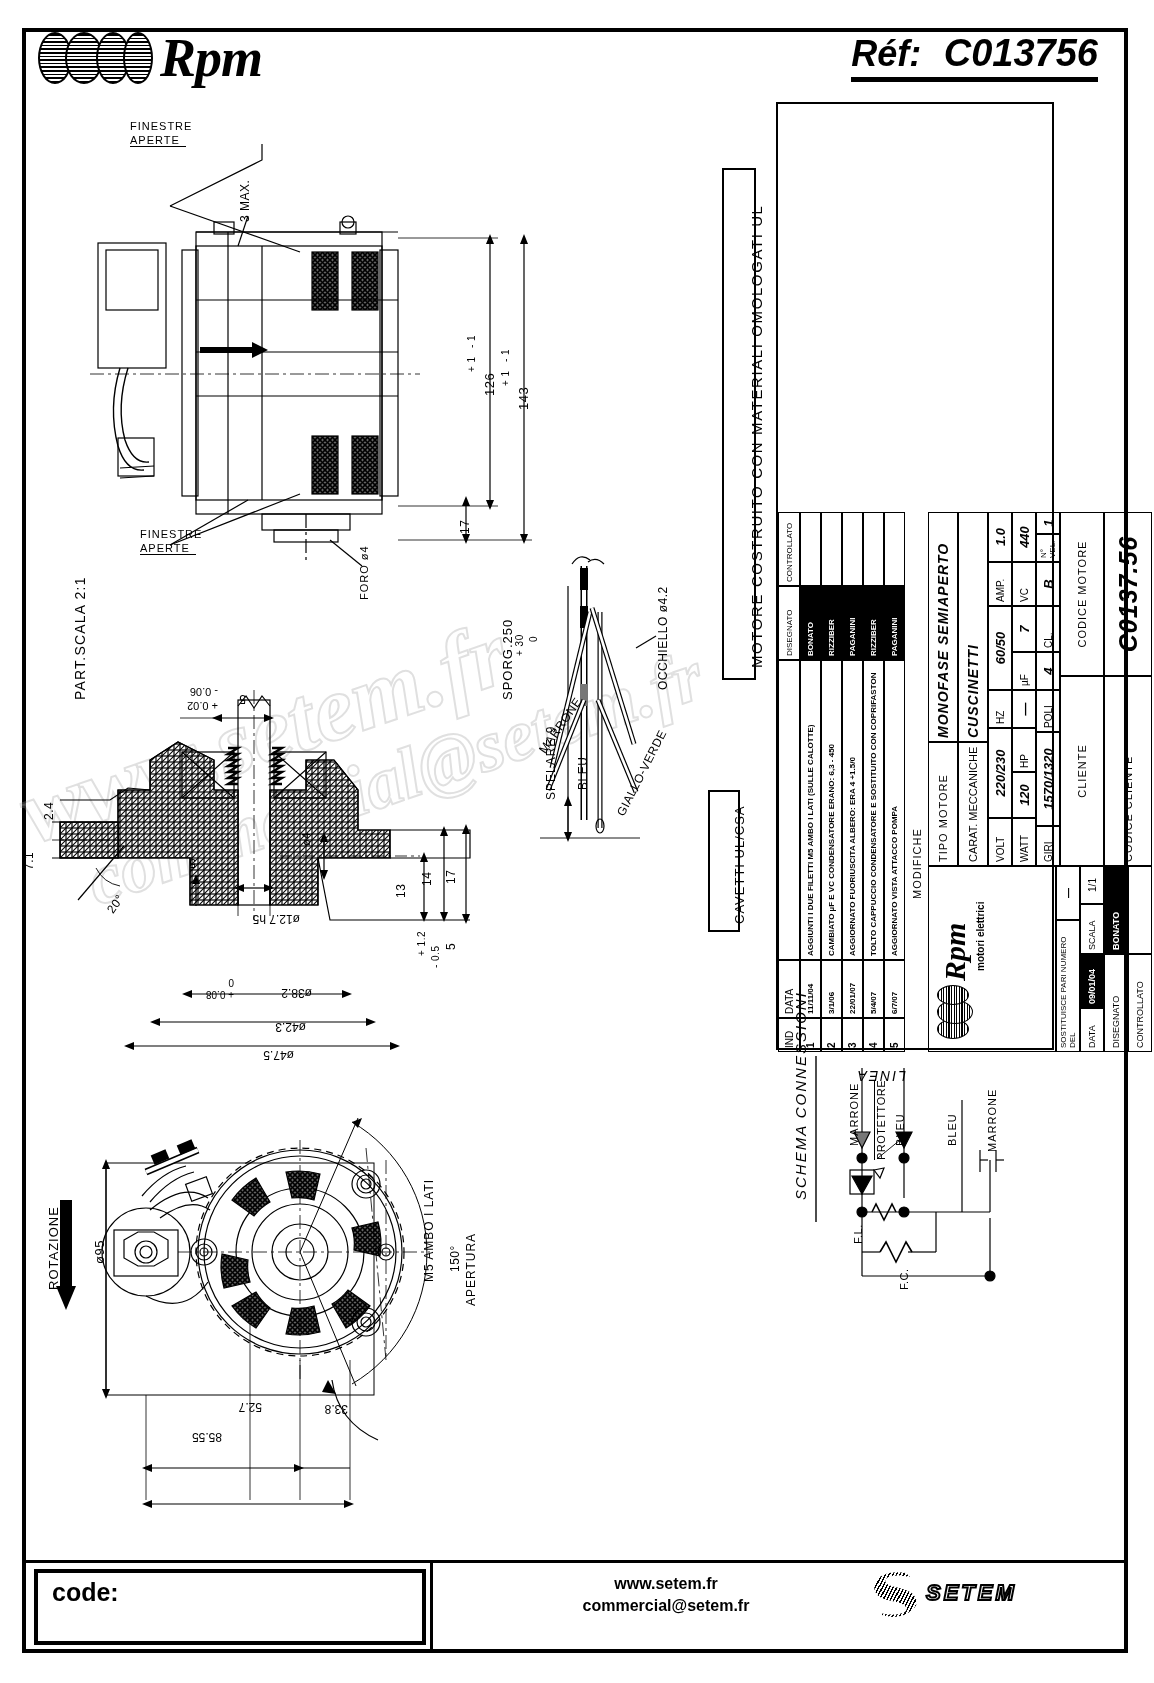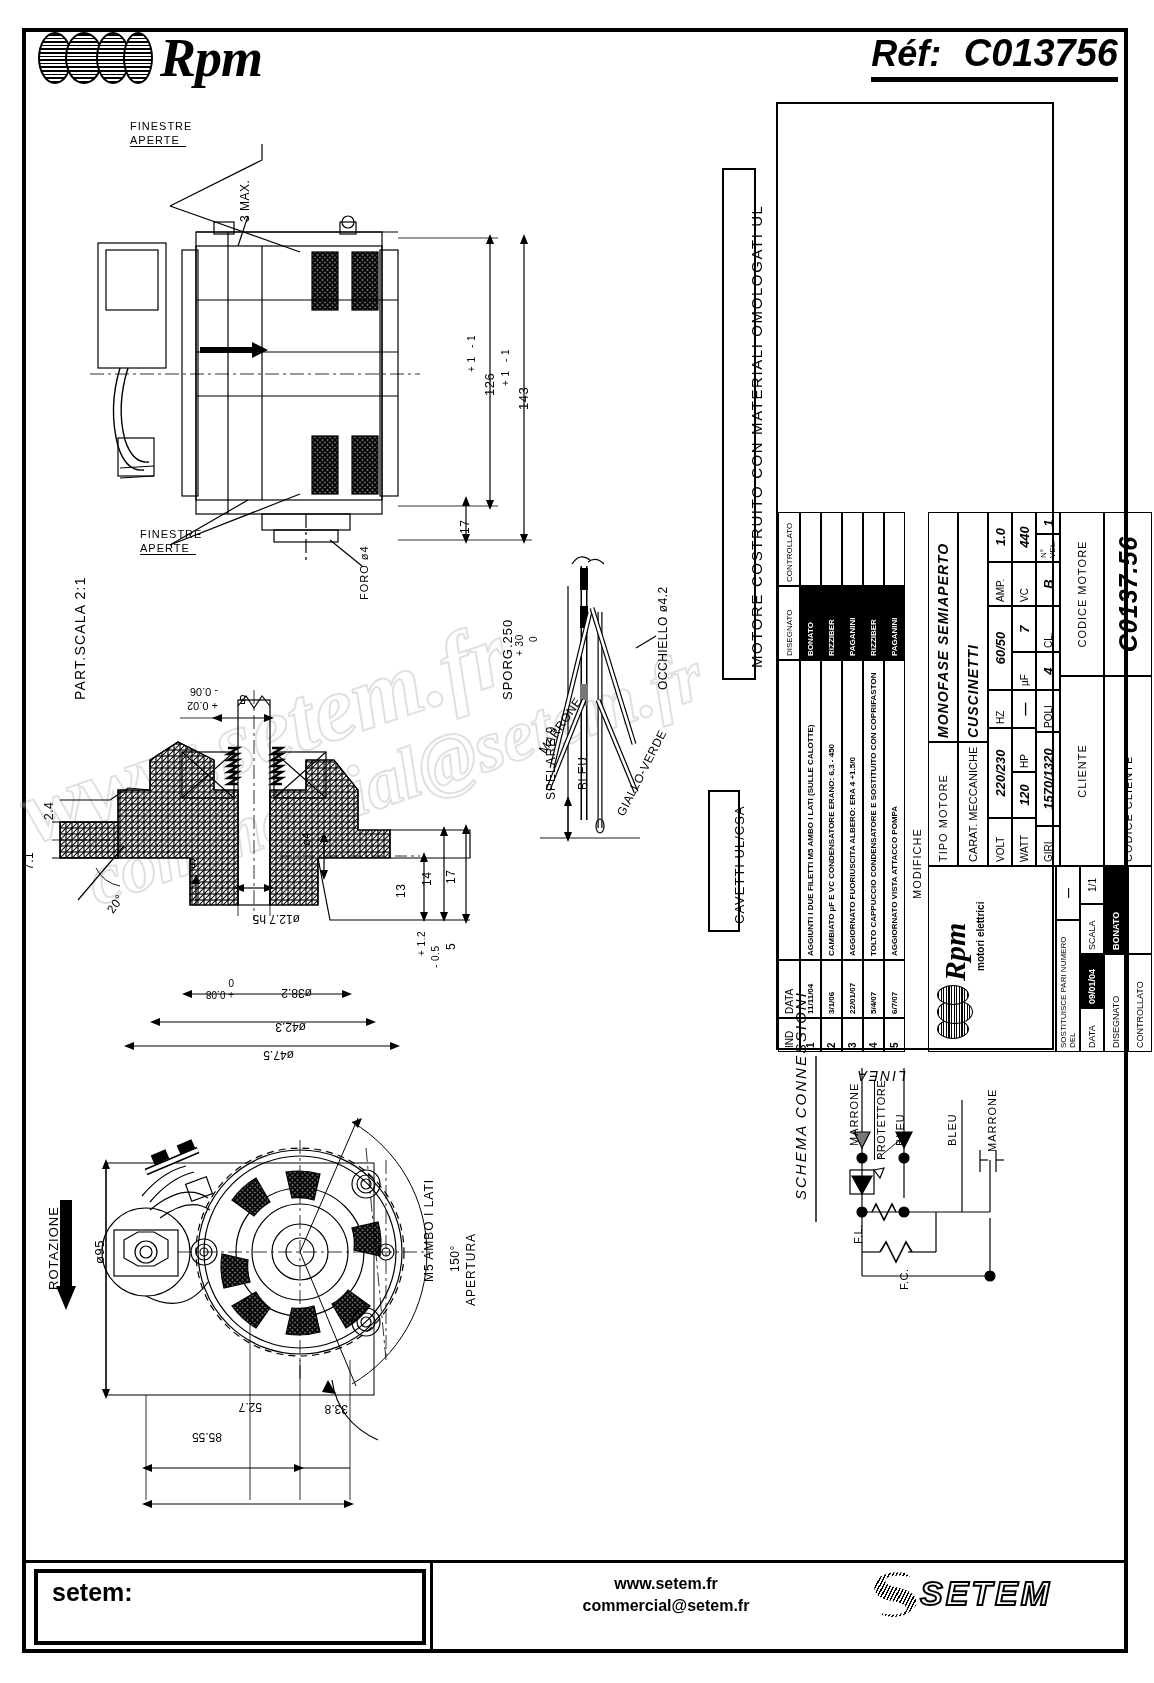--- a/index.html
+++ b/index.html
@@ -57,21 +57,21 @@
     font-family: "Liberation Serif", serif;
     font-style: italic;
     font-weight: bold;
     font-size: 54px;
     letter-spacing: -1px;
     margin-left: 14px;
     line-height: 1;
   }
   .ref-block {
     position: absolute;
-    right: 36px;
+    right: 56px;
     top: 32px;
     text-align: right;
     border-bottom: 5px solid #000;
     padding-bottom: 2px;
   }
   .ref-label {
     font-family: "Liberation Sans", sans-serif;
     font-style: italic;
     font-weight: bold;
     font-size: 36px;
@@ -250,23 +250,23 @@
     height: 48px;
     border-radius: 50%;
     background:
       repeating-linear-gradient(118deg,#000 0 1.4px,#fff 1.4px 3.2px);
     clip-path: path("M40 4 C14 0 4 14 10 24 C16 34 34 30 40 38 C44 44 30 48 14 44 L14 46 C36 52 54 44 50 30 C46 18 26 20 20 14 C16 8 28 4 44 8 Z");
   }
   .setem-word {
     font-family: "Liberation Sans", sans-serif;
     font-style: italic;
     font-weight: bold;
-    font-size: 34px;
+    font-size: 22px;
     letter-spacing: 3px;
-    margin-left: 0;
+    margin-left: 6px;
     color: #fff;
     -webkit-text-stroke: 2px #000;
   }
 
   
   .watermark {
     position: absolute;
     left: 60px;
     top: 600px;
     width: 960px;
@@ -830,21 +830,21 @@
   <div class="vt" style="left:848px; top:1146px; font-size:11px; letter-spacing:1px;">MARRONE</div>
   <div class="vt" style="left:874px; top:1160px; font-size:11px; letter-spacing:0.5px; border-top:1px solid #000;">PROTETTORE</div>
   <div class="vt" style="left:894px; top:1146px; font-size:11px; letter-spacing:1px;">BLEU</div>
   <div class="vt" style="left:946px; top:1146px; font-size:11px; letter-spacing:1px;">BLEU</div>
   <div class="vt" style="left:986px; top:1152px; font-size:11px; letter-spacing:1px;">MARRONE</div>
   <div class="vt" style="left:852px; top:1244px; font-size:11px;">F.L.</div>
   <div class="vt" style="left:898px; top:1290px; font-size:11px;">F.C.</div>
 
   <div class="footer">
     <div class="code-box">
-      <span class="code-label">setem:</span>
+      <span class="code-label">code:</span>
     </div>
     <div class="footer-sep"></div>
     <div class="site">
       <div>www.setem.fr</div>
       <div>commercial@setem.fr</div>
     </div>
     <div class="setem-logo">
       <span class="setem-s"></span>
       <span class="setem-word">SETEM</span>
     </div>

